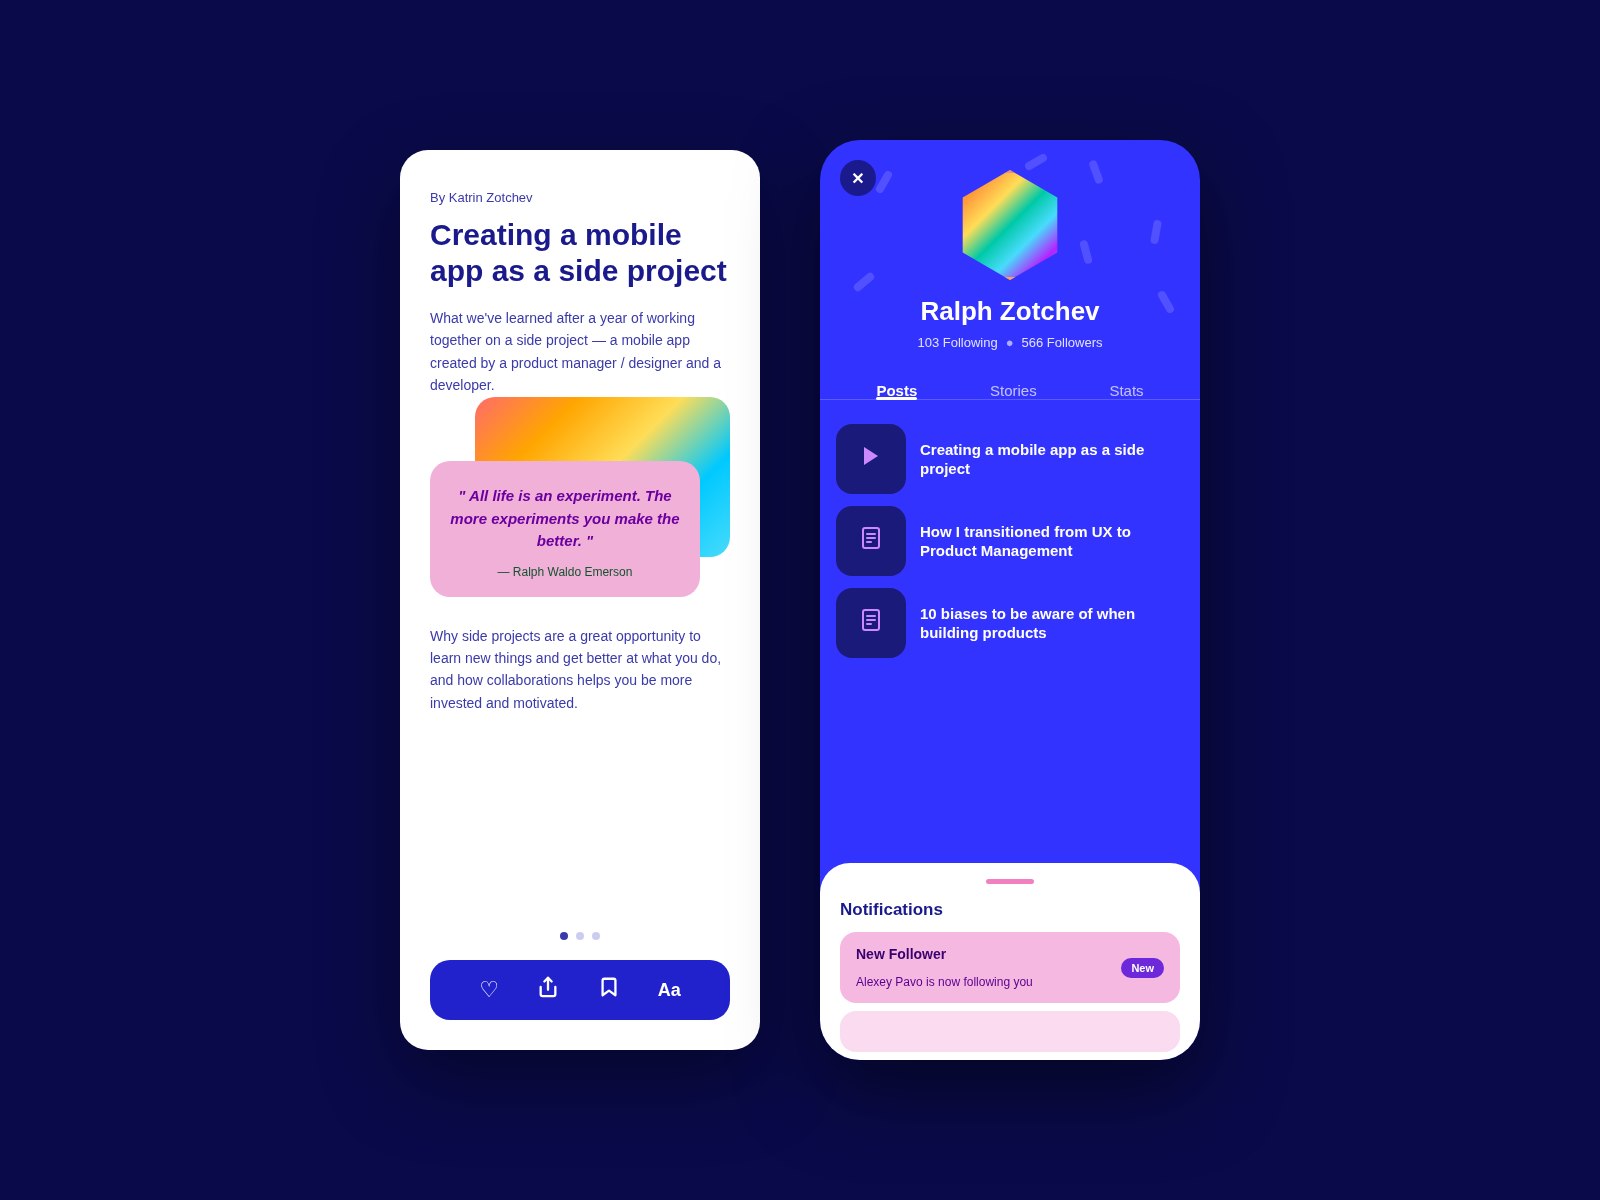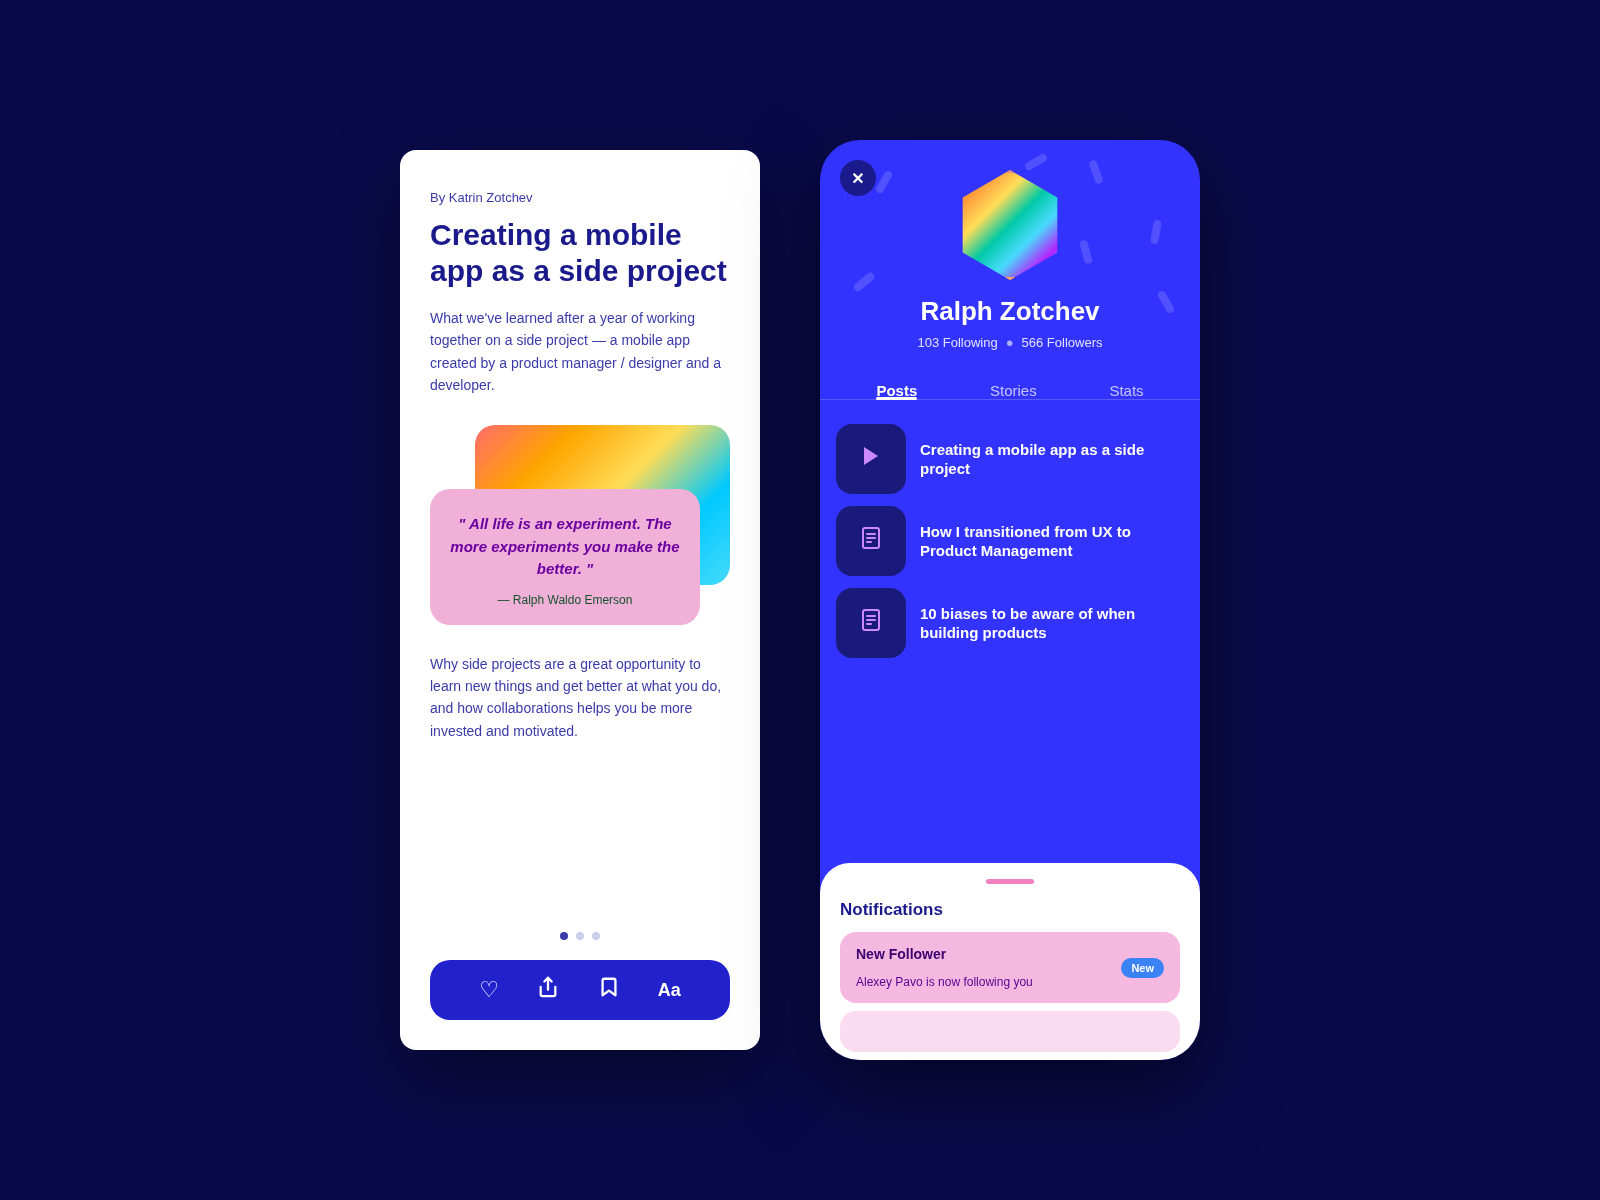--- a/index.html
+++ b/index.html
@@ -19,21 +19,21 @@
       display: flex;
       gap: 60px;
       align-items: center;
     }
 
     
     .phone-left {
       width: 360px;
       min-height: 900px;
       background: #ffffff;
-      border-radius: 16px;
+      border-radius: 28px;
       padding: 40px 30px 30px;
       display: flex;
       flex-direction: column;
       box-shadow: 0 30px 80px rgba(0,0,0,0.4);
       position: relative;
     }
 
     .article-byline {
       font-size: 13px;
       color: #3a3aaa;
@@ -45,21 +45,20 @@
       font-weight: 800;
       color: #1a1a8c;
       line-height: 1.2;
       margin-bottom: 18px;
     }
 
     .article-description {
       font-size: 14px;
       color: #3a3aaa;
       line-height: 1.6;
-      margin-bottom: 28px;
     }
 
     .quote-card-container {
       position: relative;
       height: 200px;
       margin-bottom: 28px;
     }
 
     .quote-card-back {
       position: absolute;
@@ -335,21 +334,21 @@
       color: #3a0070;
       margin-bottom: 13px;
     }
 
     .notif-card-sub {
       font-size: 12px;
       color: #5a0090;
     }
 
     .notif-badge {
-      background: #3b82f6;
+      background: #6d28d9;
       color: white;
       font-size: 11px;
       padding: 4px 10px;
       border-radius: 20px;
       font-weight: 600;
       white-space: nowrap;
       text-align: right;
     }
 
     .notif-card2 {

